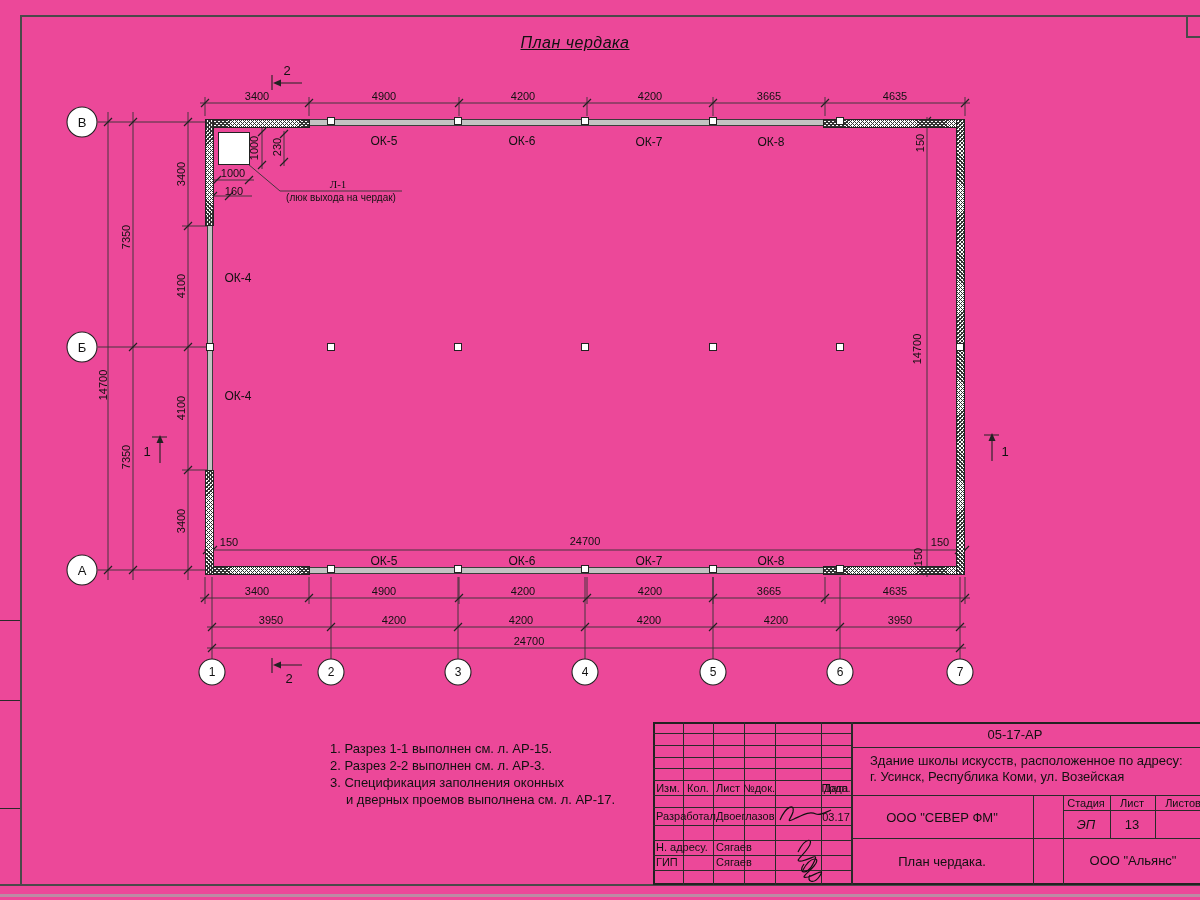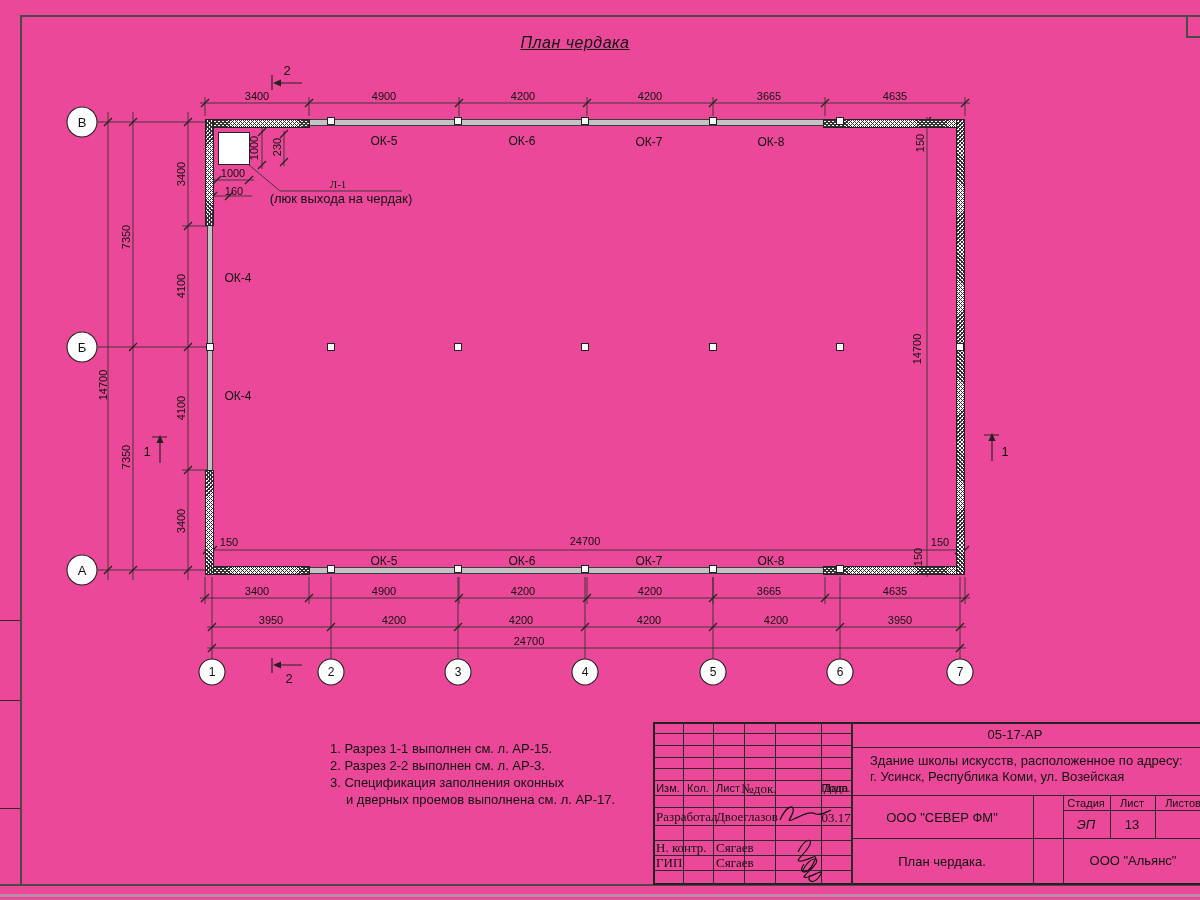--- a/index.html
+++ b/index.html
@@ -6,42 +6,42 @@
   .sheet{position:relative;width:1200px;height:900px;background:#ec4899;overflow:hidden;
          font-family:"Liberation Sans",sans-serif;color:#111;}
   
   .lb{position:absolute;font-size:11px;line-height:1;transform:translate(-50%,-50%);white-space:nowrap;}
   .rot{transform:translate(-50%,-50%) rotate(-90deg);}
   .ll{transform:translate(0,-50%);} 
   .ok{font-size:12px;}
   .axl{font-size:13px;}
   .gn{font-size:12px;}
   .sec{font-size:13px;}
-  .small{font-size:13px;text-align:right;}
+  .small{font-size:10px;text-align:right;}
   .ttl{font-size:16px;font-style:italic;text-decoration:underline;letter-spacing:.5px;}
   .note{font-size:13px;}
   
   .wallh{position:absolute;box-sizing:border-box;border:1px solid #222;background-color:#fff;
     background-image:
       repeating-linear-gradient(45deg,#333 0,#333 .9px,transparent .9px,transparent 2.8px),
       repeating-linear-gradient(135deg,#333 0,#333 .9px,transparent .9px,transparent 2.8px);}
   .wallt{position:absolute;box-sizing:border-box;background:#c3c3c3;
          border-top:1.5px solid #3c3c3c;border-bottom:1.5px solid #3c3c3c;}
   .walltv{position:absolute;box-sizing:border-box;background:#c3c3c3;
          border-left:1.5px solid #3c3c3c;border-right:1.5px solid #3c3c3c;}
   .col{position:absolute;width:6px;height:6px;border:1.2px solid #222;background:#fff;}
   .hatchbox{position:absolute;border:1.2px solid #222;background:#fff;}
   svg.lines{position:absolute;left:0;top:0;pointer-events:none;}
   
   .hl{position:absolute;height:1px;background:#2a2a2a;}
   .vl{position:absolute;width:1px;background:#2a2a2a;}
   .hl2{position:absolute;height:2px;background:#4a4a4a;}
   .vl2{position:absolute;width:2px;background:#4a4a4a;}
   .tb{font-size:13px;}
-  .tbs{font-size:13px;font-family:Liberation Serif, serif;}
+  .tbs{font-size:11px;}
   .tbm{font-size:11px;}
 </style>
 </head>
 <body>
 
 <div class="sheet">
 
   <div class="hl2" style="left:20px;top:15px;width:1182px;"></div>
   <div class="vl2" style="left:20px;top:15px;height:870px;"></div>
   <div class="hl2" style="left:0px;top:884px;width:1202px;"></div>
@@ -248,21 +248,21 @@
   <div class="lb tb" style="left:1132px;top:824px;">13</div>
   <div class="lb tbm" style="left:668px;top:788px;">Изм.</div>
   <div class="lb tbm" style="left:698px;top:788px;">Кол.</div>
   <div class="lb tbm" style="left:728px;top:788px;">Лист</div>
   <div class="lb tbs" style="left:759px;top:788px;">№док.</div>
   <div class="lb tbm" style="left:836px;top:788px;">Подп.</div>
   <div class="lb tbm" style="left:836px;top:788px;">Дата</div>
   <div class="lb ll tbs" style="left:656px;top:816px;">Разработал</div>
   <div class="lb ll tbs" style="left:716px;top:816px;">Двоеглазов</div>
   <div class="lb tbs" style="left:836px;top:817px;">03.17</div>
-  <div class="lb ll tbs" style="left:656px;top:847px;">Н. контр.</div>
+  <div class="lb ll tbs" style="left:656px;top:847px;">Н. адресу.</div>
   <div class="lb ll tbs" style="left:716px;top:847px;">Сягаев</div>
   <div class="lb ll tbs" style="left:656px;top:862px;">ГИП</div>
   <div class="lb ll tbs" style="left:716px;top:862px;">Сягаев</div>
 
   <svg class="lines" width="1200" height="900">
     <path d="M780 820 C786 806 795 803 793 812 C791 819 785 823 794 819 C803 815 809 811 816 814 C820 816 826 812 831 810" stroke="#111" stroke-width="1.2" fill="none"></path>
     <path d="M798 852 C806 836 815 838 808 848 C802 857 793 862 802 861 C812 859 820 851 813 864 C807 876 797 873 804 864" stroke="#111" stroke-width="1.2" fill="none"></path>
     <path d="M803 870 C811 855 822 857 814 866 C807 874 799 879 808 877 C817 874 826 867 819 877 C814 884 806 882 810 875" stroke="#111" stroke-width="1.2" fill="none"></path>
   </svg>
 

